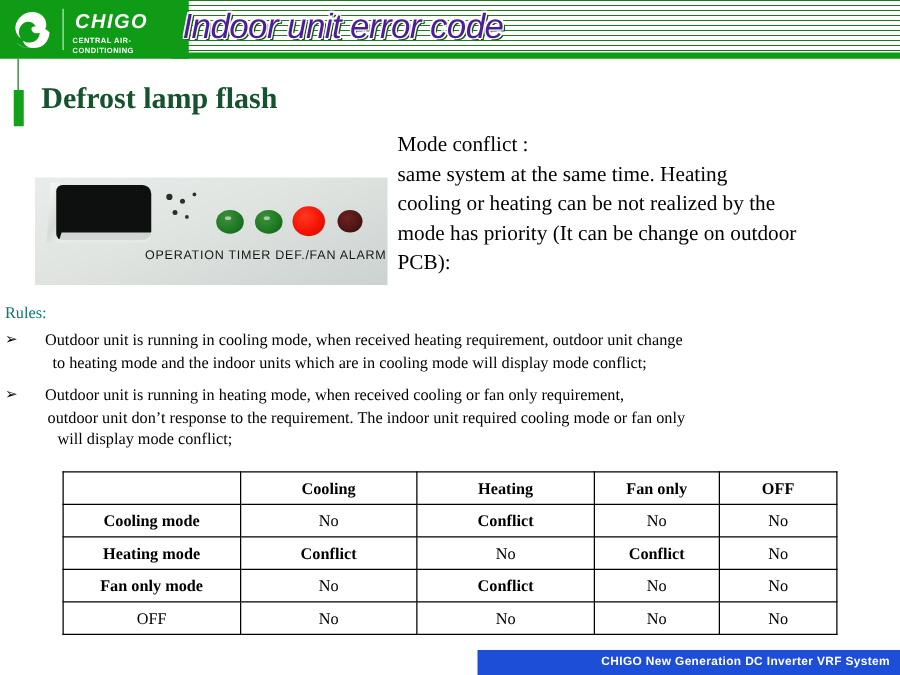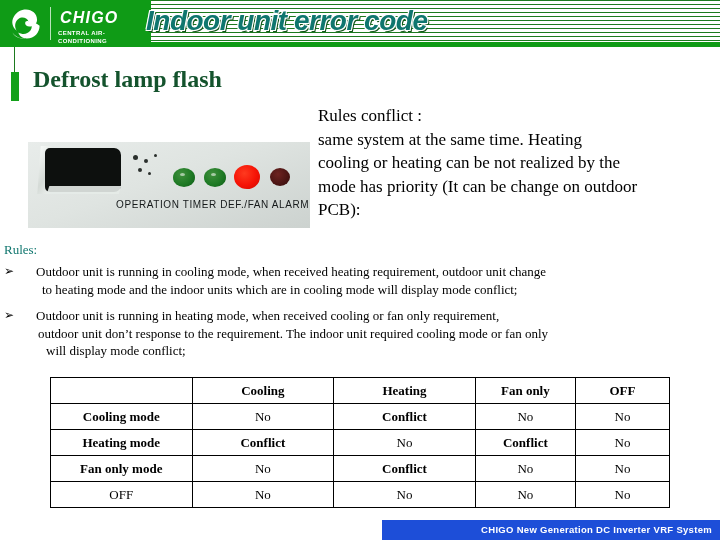--- a/index.html
+++ b/index.html
@@ -79,25 +79,25 @@
     left: 137px; top: 42px;
     width: 583px;
     height: 5px;
     background: #0f9b16;
     z-index: 2;
   }
   .header-title {
     position: absolute;
     left: 146px; top: 4px;
     font-family: "Liberation Sans", sans-serif;
-    font-weight: bold;
+    font-weight: normal;
     font-style: italic;
     font-size: 28px;
     line-height: 34px;
-    color: #0f766e;
+    color: #4c1d95;
     letter-spacing: -0.5px;
     -webkit-text-stroke: 0px;
     text-shadow:
       -1px -1px 0 #ffffff,  1px -1px 0 #ffffff,
       -1px  1px 0 #ffffff,  1px  1px 0 #ffffff,
        2px  2px 0 #14561a;
     z-index: 4;
     white-space: nowrap;
   }
 
@@ -324,21 +324,21 @@
   <div class="led led-green" style="left:176px;">
     <div class="led-spec"></div>
   </div>
   <div class="led led-red" style="left:206px; width:26px; height:24px; top:23px;"></div>
   <div class="led led-dark" style="left:242px; width:20px; height:18px;"></div>
 
   <div class="photo-labels">OPERATION  TIMER  DEF./FAN  ALARM</div>
 </div>
 
 <div class="mode-block">
-  <div class="mode-line">Rules conflict :</div>
+  <div class="mode-line">Mode conflict :</div>
   <div class="mode-line">same system at the same time. Heating</div>
   <div class="mode-line">cooling or heating can be not realized by the</div>
   <div class="mode-line">mode has priority (It can be change on outdoor</div>
   <div class="mode-line">PCB):</div>
 </div>
 
 <div class="rules-label">Rules:</div>
 
 <div class="rule rule-1">
   <span class="rule-marker">➢</span>

